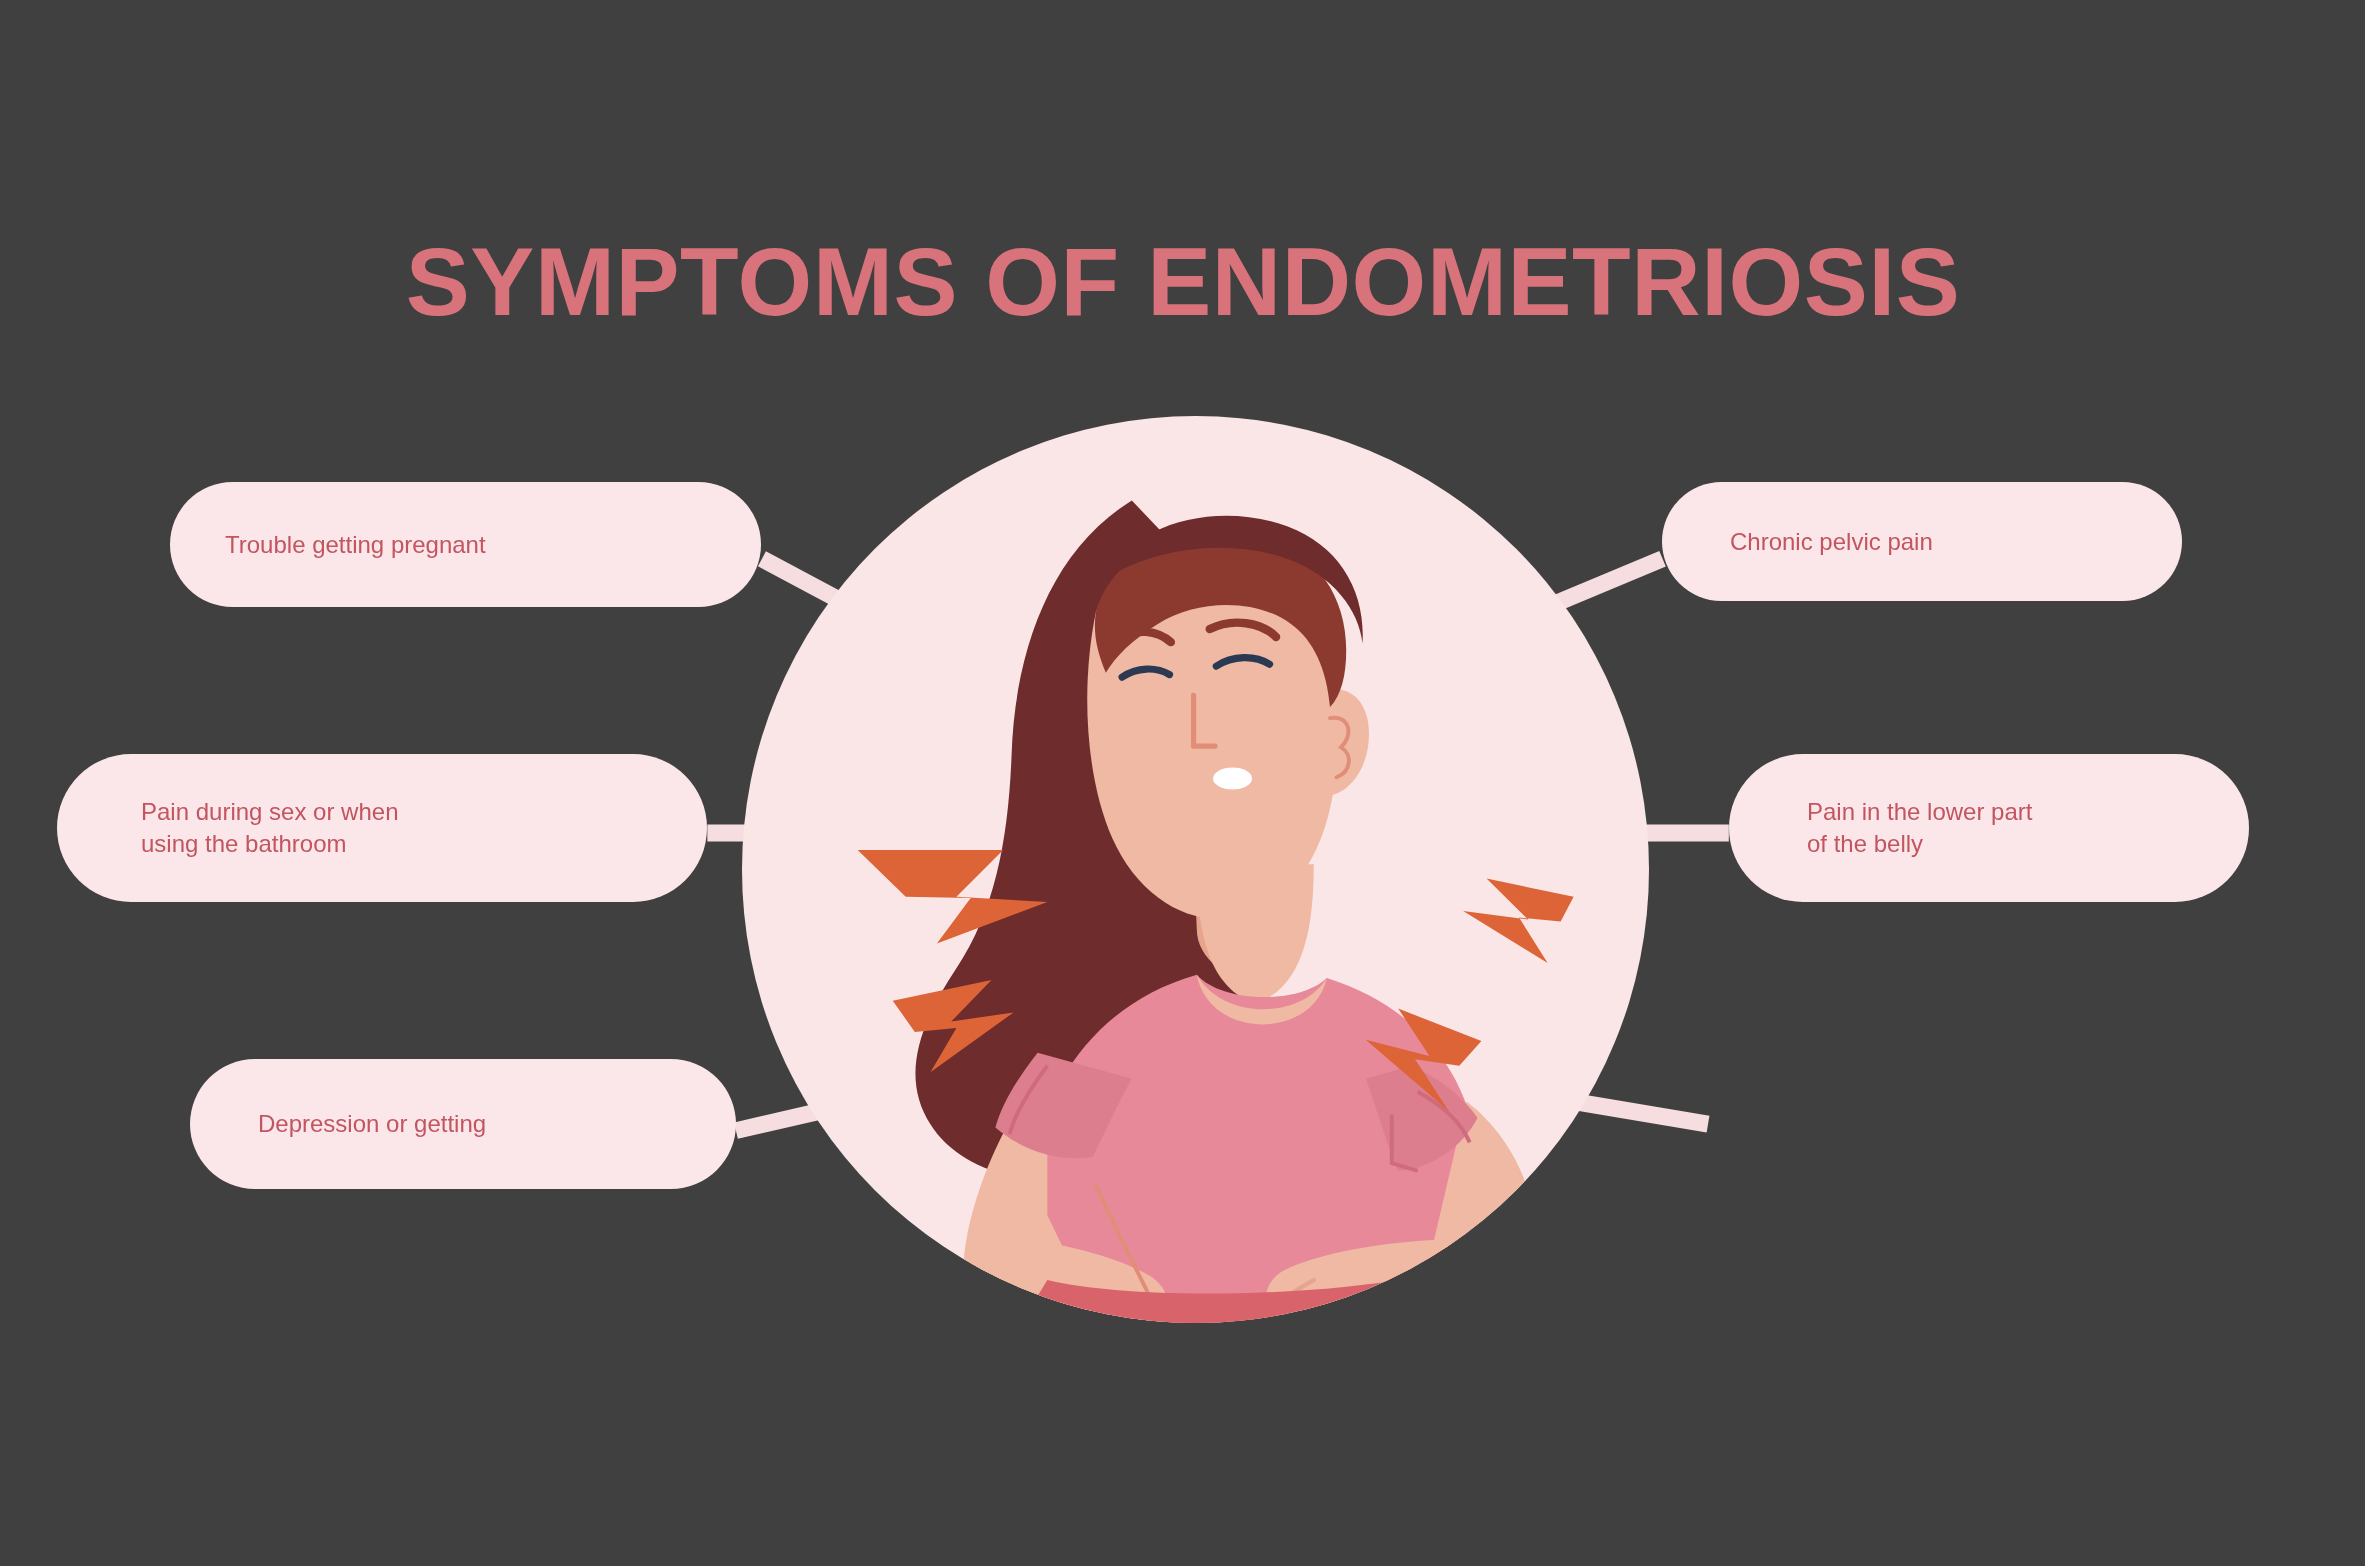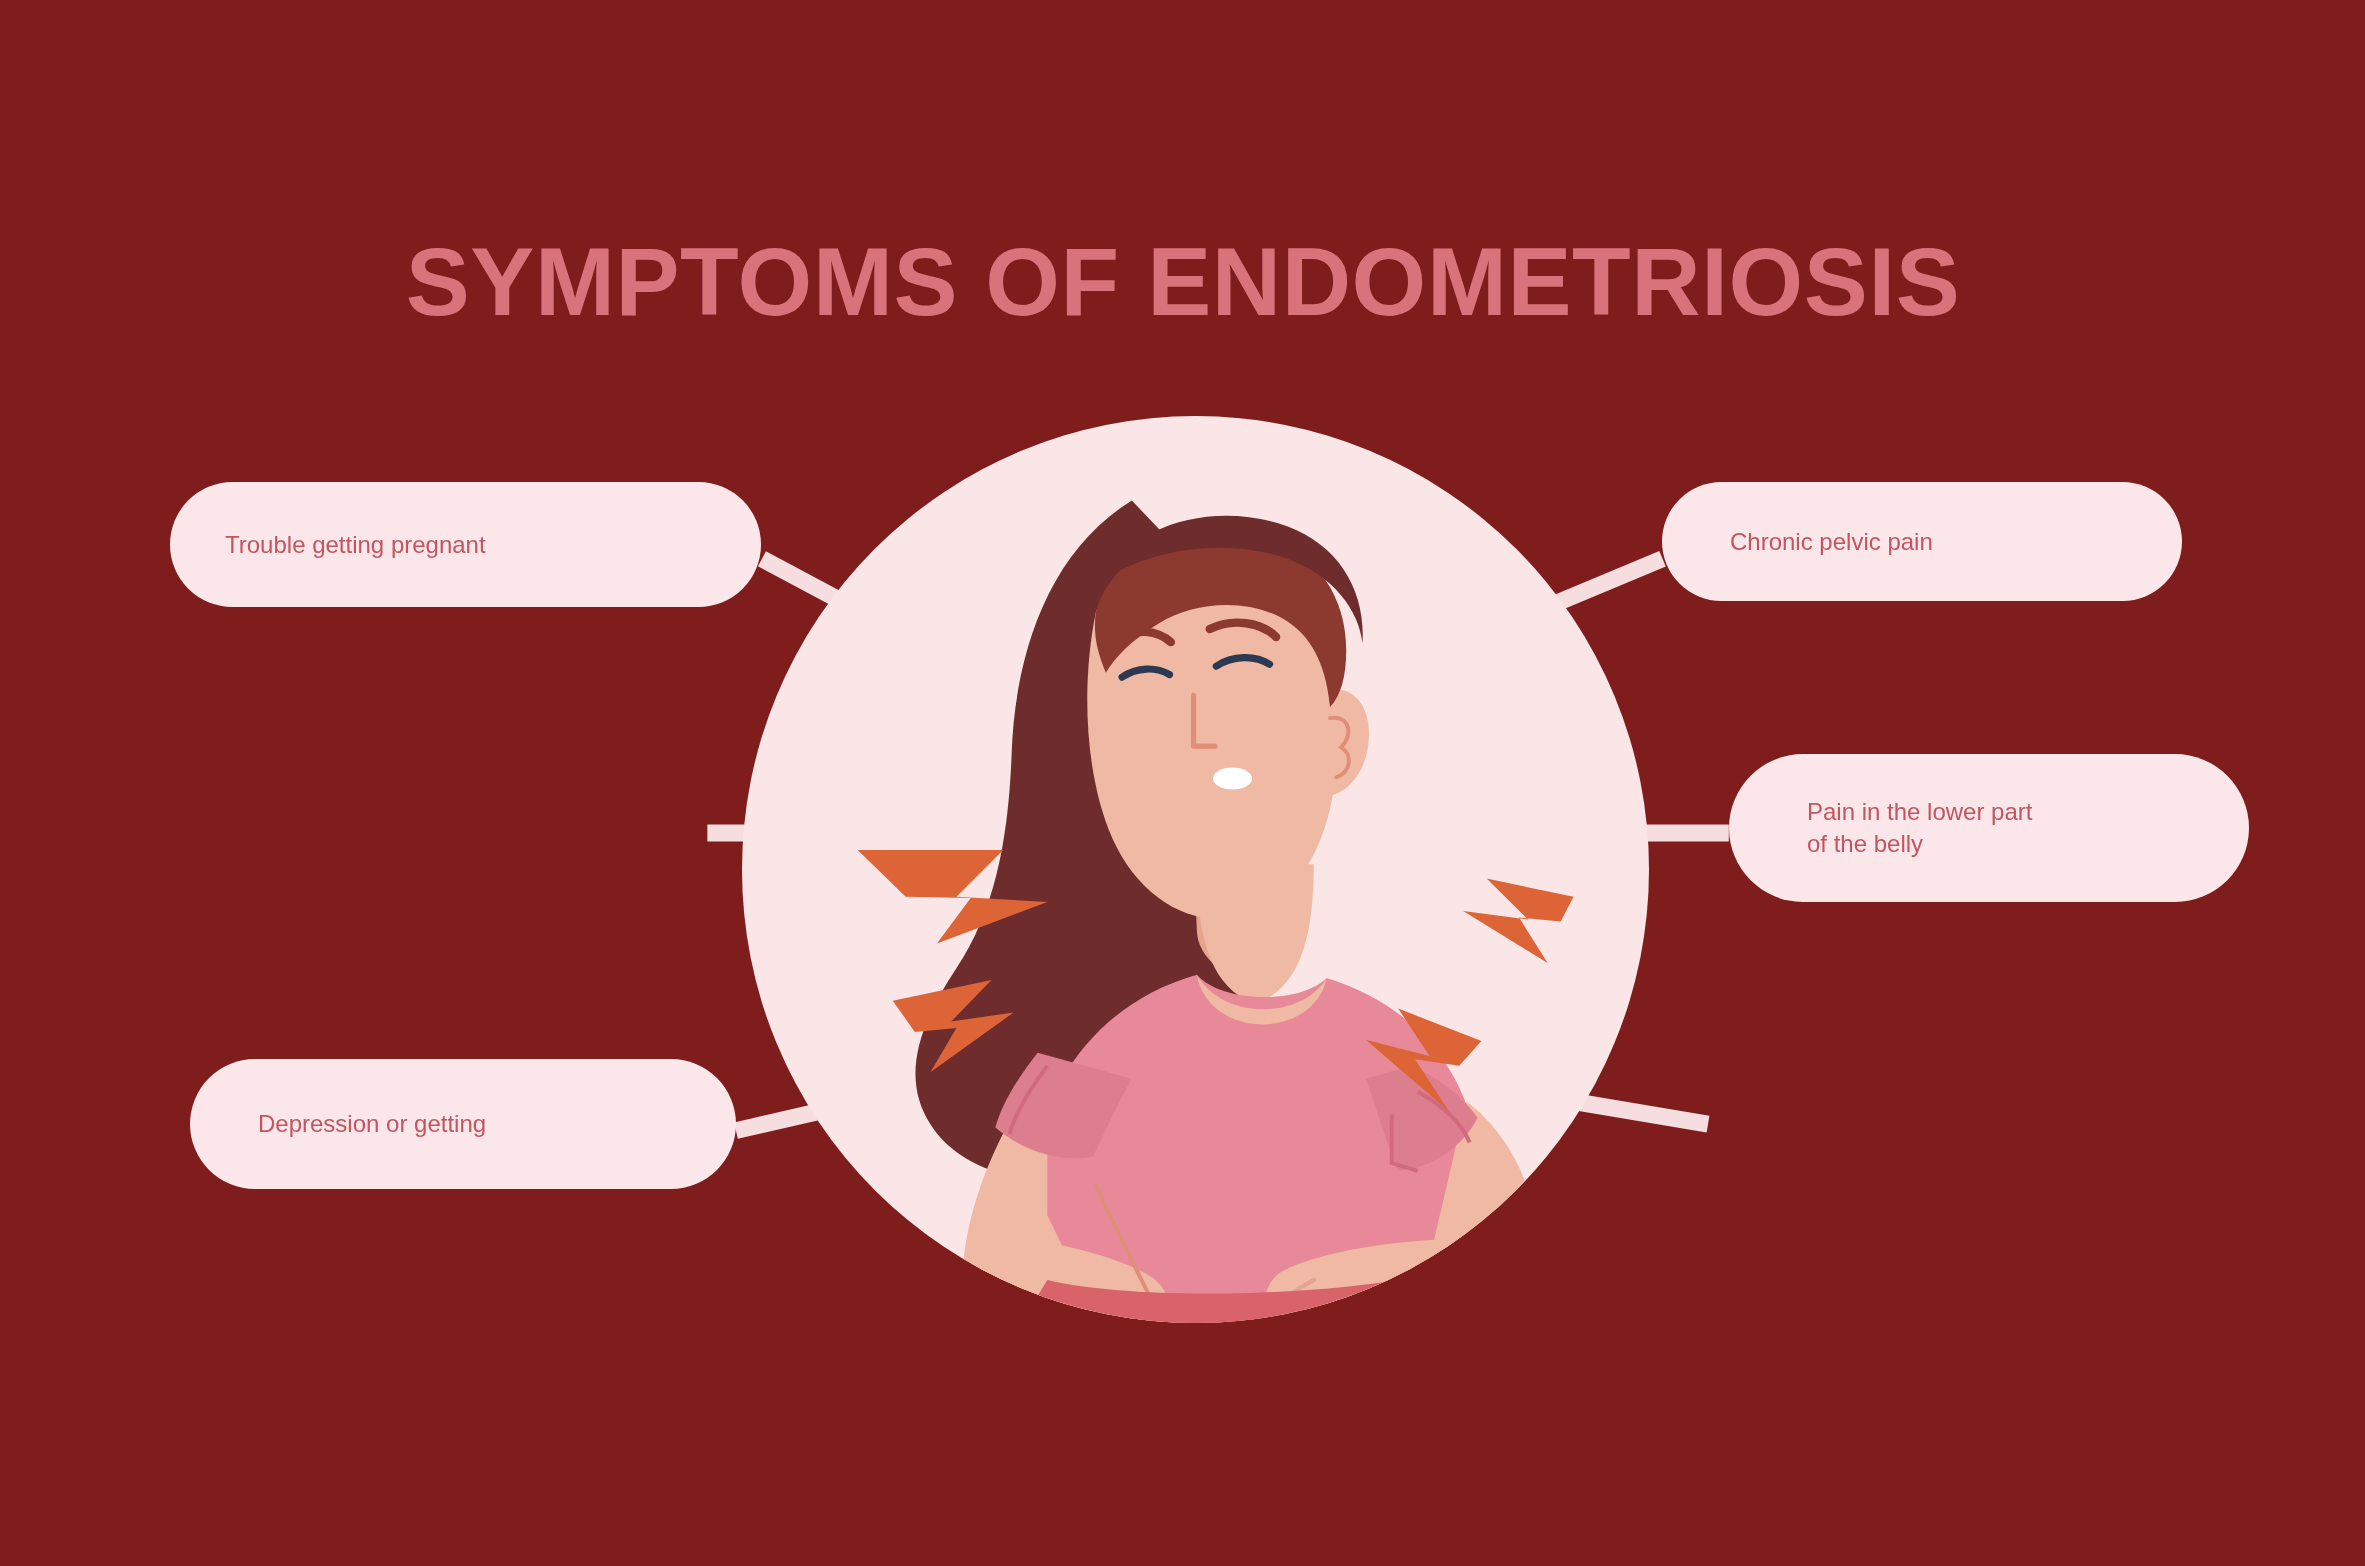--- a/index.html
+++ b/index.html
@@ -8,21 +8,21 @@
     padding: 0;
     background: #ffffff;
   }
   body {
     font-family: "Liberation Sans", sans-serif;
   }
   #infographic {
     position: relative;
     width: 2366px;
     height: 1566px;
-    background: #7f1d1d;
+    background: #404040;
     overflow: hidden;
   }
 
   
   .title {
     position: absolute;
     top: 227px;
     left: 0;
     width: 2366px;
     text-align: center;
@@ -255,20 +255,26 @@
 
     </svg>
   </div>
 
   <div class="pill" id="pill-pregnant">
     <div class="pill-text">
       <div>Trouble getting pregnant</div>
     </div>
   </div>
 
+  <div class="pill" id="pill-pain-sex">
+    <div class="pill-text">
+      <div>Pain during sex or when</div>
+      <div>using the bathroom</div>
+    </div>
+  </div>
 
   <div class="pill" id="pill-depression">
     <div class="pill-text">
       <div>Depression or getting</div>
     </div>
   </div>
 
   <div class="pill" id="pill-pelvic">
     <div class="pill-text">
       <div>Chronic pelvic pain</div>

